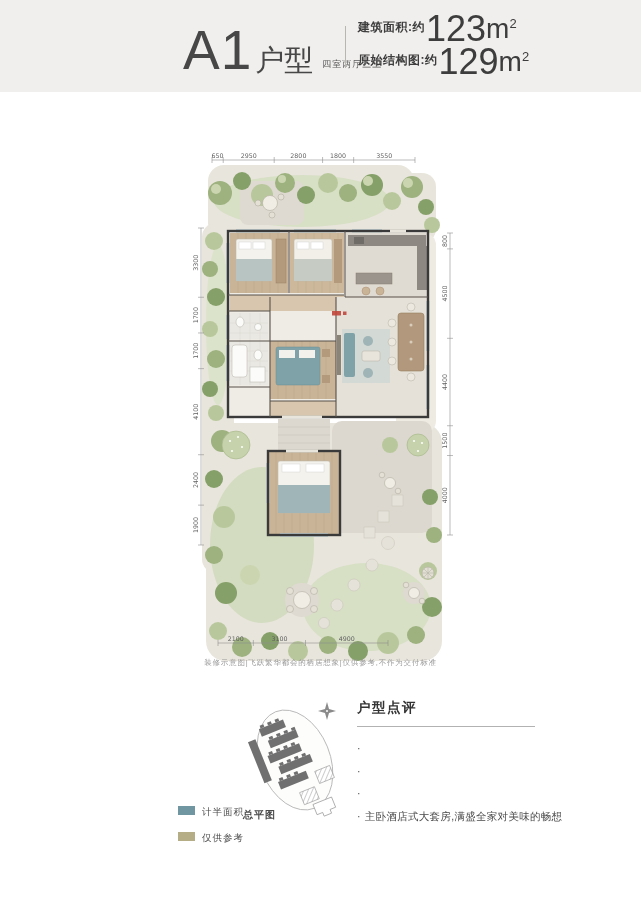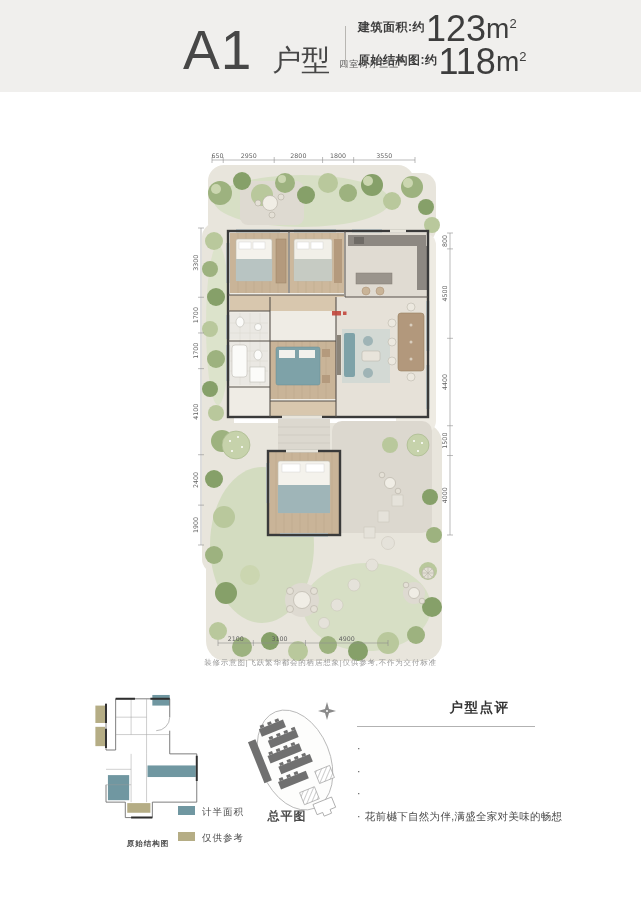--- a/index.html
+++ b/index.html
@@ -3,21 +3,21 @@
 <meta charset="utf-8">
 <style>
   html,body{margin:0;padding:0;background:#ffffff;}
   .page{position:relative;width:641px;height:920px;background:#ffffff;overflow:hidden;
         font-family:"Liberation Sans","DejaVu Sans",sans-serif;color:#3d3d3d;}
 
   
   .header{position:absolute;left:0;top:0;width:641px;height:92px;background:#f0efed;padding-left:40px;}
   .title-group{position:absolute;left:183px;bottom:19px;display:flex;align-items:flex-end;}
   .plan-code{font-size:55px;line-height:.82;font-weight:200;color:#474747;letter-spacing:1px;}
-  .plan-suffix{font-size:29px;line-height:.9;font-weight:500;color:#474747;margin-left:20px;}
+  .plan-suffix{font-size:29px;line-height:.9;font-weight:500;color:#474747;margin-left:3px;}
   .layout-desc{font-size:9px;color:#5a5a5a;margin-left:9px;margin-bottom:2px;letter-spacing:1px;}
   .v-divider{position:absolute;left:345px;top:26px;width:1px;height:42px;background:#b8b6b2;}
   .area-block{position:absolute;left:358px;top:13px;}
   .area-row{display:flex;align-items:center;height:33px;}
   .area-label{font-size:12px;font-weight:bold;color:#3d3d3d;margin-bottom:4px;letter-spacing:.5px;}
   .area-value{font-size:36px;font-weight:300;color:#3d3d3d;line-height:.95;margin-left:1px;}
   .area-unit{font-size:28px;font-weight:300;color:#3d3d3d;line-height:.95;}
   .area-sup{font-size:13px;color:#3d3d3d;line-height:1;margin-bottom:12px;}
 
   
@@ -34,25 +34,25 @@
   .structure-plan{position:absolute;left:92px;top:694px;width:120px;}
   .structure-caption{width:112px;text-align:center;font-size:7.5px;font-weight:bold;
                      color:#4a4a4a;letter-spacing:1px;margin-top:1px;}
   .legend{position:absolute;left:178px;top:806px;}
   .legend-row{display:flex;align-items:flex-start;margin-bottom:13px;}
   .swatch{display:inline-block;width:17px;height:9px;margin-right:7px;}
   .legend-row span:last-child{font-size:9.5px;color:#4a4a4a;letter-spacing:1px;}
 
   
   .site-plan{position:absolute;left:243px;top:698px;width:110px;}
-  .site-caption{position:absolute;left:0;top:110px;width:88px;text-align:center;
-                font-size:12px;font-weight:bold;color:#4a4a4a;letter-spacing:1px;}
+  .site-caption{position:absolute;left:0;top:110px;width:88px;text-align:left;
+                font-size:10px;font-weight:bold;color:#4a4a4a;letter-spacing:1px;}
 
   
-  .review{position:absolute;left:357px;top:699px;width:245px;text-align:center;}
+  .review{position:absolute;left:357px;top:699px;width:245px;}
   .review-title{font-size:13.5px;font-weight:bold;color:#333;letter-spacing:1.5px;margin:0 0 9px 0;}
   .review-rule{width:178px;height:0;border:none;border-top:1px solid #b2b2b2;margin:0 0 10px 0;}
   .bullet{display:flex;font-size:10.5px;color:#4a4a4a;line-height:22.5px;letter-spacing:.3px;}
   .bm{margin-right:4px;color:#4a4a4a;}
 </style>
 </head>
 <body>
 
 <div class="page">
 
@@ -65,21 +65,21 @@
     <div class="v-divider"></div>
     <div class="area-block">
       <div class="area-row">
         <span class="area-label">建筑面积:约</span>
         <span class="area-value">123</span>
         <span class="area-unit">m</span>
         <span class="area-sup">2</span>
       </div>
       <div class="area-row">
         <span class="area-label">原始结构图:约</span>
-        <span class="area-value">118</span>
+        <span class="area-value">129</span>
         <span class="area-unit">m</span>
         <span class="area-sup">2</span>
       </div>
     </div>
   </div>
 
   <div class="plan-area">
     <svg width="280" height="520" viewBox="0 0 280 520">
 
       <g>
@@ -350,39 +350,20 @@
           <line x1="206" y1="495" x2="206" y2="501"></line>
           <text x="53.67326732673267" y="495.5" text-anchor="middle">2100</text>
           <text x="97.43564356435644" y="495.5" text-anchor="middle">3100</text>
           <text x="164.76237623762376" y="495.5" text-anchor="middle">4900</text>
         </g>
     </svg>
   </div>
 
   <div class="disclaimer">装修示意图|飞跃繁华都会的栖居想象|仅供参考,不作为交付标准</div>
 
-  <div class="structure-plan">
-    <svg width="112" height="140" viewBox="0 0 115 145">
-      <g fill="#7097a1">
-        <rect x="62" y="1" width="18" height="11"></rect>
-          <rect x="57" y="74" width="50" height="12"></rect>
-          <rect x="16" y="84" width="22" height="26"></rect>
-      </g>
-      <g fill="#b5ad85">
-        <rect x="3" y="12" width="10" height="18"></rect>
-          <rect x="3" y="34" width="10" height="20"></rect>
-          <rect x="36" y="113" width="24" height="10"></rect>
-      </g>
-      <path d="M24,5 H80 V24 M80,38 V62 H108 V112 H62 V128 H34 V112 H14 V94 M14,58 V10 M14,58 H24 M24,58 V5" stroke="#6a6a6a" stroke-width=".9" fill="none"></path>
-      <path d="M24,24 H56 M40,5 V42 M24,42 H56 M56,5 V62 M56,42 H80 M14,78 H40 M40,62 V112 M56,62 V112 M14,94 H40" stroke="#9a9a9a" stroke-width=".5" fill="none"></path>
-      <path d="M24,5 H44 M60,5 H80 M14,10 V30 M14,36 V56 M108,64 V90 M40,128 H62" stroke="#2f2f2f" stroke-width="2" fill="none"></path>
-      <path d="M80,24 A14,14 0 0 1 66,38" stroke="#888888" stroke-width=".6" fill="none"></path>
-    </svg>
-    <div class="structure-caption">原始结构图</div>
-  </div>
 
   <div class="legend">
       <div class="legend-row">
         <span class="swatch" style="background: rgb(112, 151, 161);"></span>
         <span>计半面积</span>
       </div>
       <div class="legend-row">
         <span class="swatch" style="background: rgb(181, 173, 133);"></span>
         <span>仅供参考</span>
       </div>
@@ -444,18 +425,18 @@
           <span class="bm">·</span>
         </div>
         <div class="bullet">
           <span class="bm">·</span>
         </div>
         <div class="bullet">
           <span class="bm">·</span>
         </div>
         <div class="bullet">
           <span class="bm">·</span>
-          <span>花前樾下自然为伴,满盛全家对美味的畅想</span>
+          <span>主卧酒店式大套房,满盛全家对美味的畅想</span>
         </div>
       </div>
   </div>
 
 </div>
 
 </body></html>

